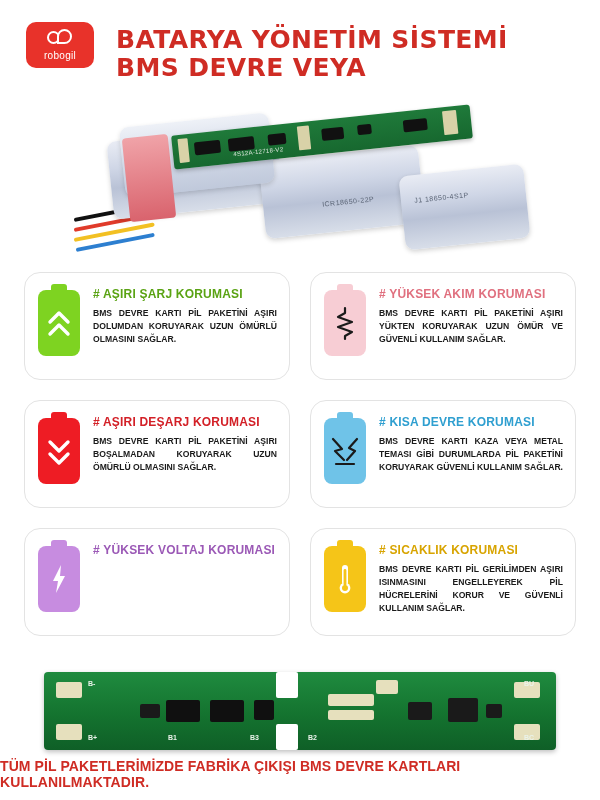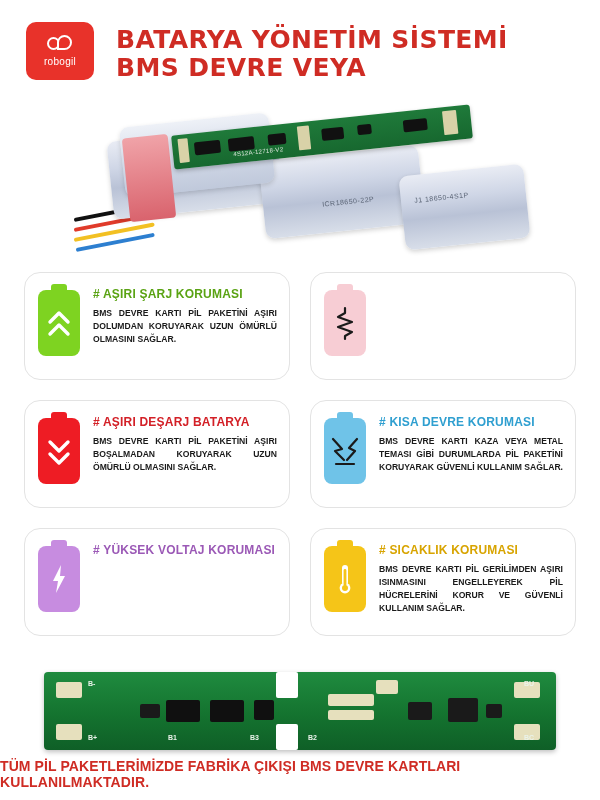--- a/index.html
+++ b/index.html
@@ -11,21 +11,21 @@
   }
   .page { position: relative; width: 600px; height: 800px; background: #fff; }
 
   
   .header {
     display: flex; align-items: flex-start;
     padding: 22px 0 0 26px;
     height: 92px;
   }
   .logo-box {
-    width: 68px; height: 58px;
+    width: 68px; height: 46px;
     background: #e8322a;
     border-radius: 10px;
     display: flex; flex-direction: column;
     align-items: center; justify-content: center;
     flex: none;
   }
   .logo-mark { width: 26px; height: 18px; position: relative; }
   .logo-mark .c1 {
     position: absolute; left: 0; top: 2px;
     width: 13px; height: 13px; border-radius: 50%;
@@ -249,33 +249,37 @@
     </div>
 
     <div class="card">
       <div class="icon-box">
         <div class="icon-battery" style="background:#f7cdd4;">
           <svg width="20" height="36" viewBox="0 0 20 36">
             <polyline points="10,3 10,8 3,12 17,17 3,22 17,27 10,31 10,34" fill="none" stroke="#1a1a1a" stroke-width="2.2" stroke-linecap="round" stroke-linejoin="round"></polyline>
           </svg>
         </div>
       </div>
+      <div class="card-body">
+        <div class="card-title" style="color:#e0707f">#  YÜKSEK AKIM KORUMASI</div>
+        <div class="card-text">BMS DEVRE KARTI PİL PAKETİNİ AŞIRI YÜKTEN KORUYARAK UZUN ÖMÜR VE GÜVENLİ KULLANIM SAĞLAR.</div>
+      </div>
     </div>
 
     <div class="card">
       <div class="icon-box">
         <div class="icon-battery" style="background:#ee1c24;">
           <svg width="26" height="34" viewBox="0 0 26 34" class="chev">
             <polyline points="4,8 13,17 22,8" fill="none" stroke="#fff" stroke-width="3.4" stroke-linecap="round" stroke-linejoin="round"></polyline>
             <polyline points="4,20 13,29 22,20" fill="none" stroke="#fff" stroke-width="3.4" stroke-linecap="round" stroke-linejoin="round"></polyline>
           </svg>
         </div>
       </div>
       <div class="card-body">
-        <div class="card-title" style="color:#d32027"># AŞIRI DEŞARJ BATARYA</div>
+        <div class="card-title" style="color:#d32027"># AŞIRI DEŞARJ KORUMASI</div>
         <div class="card-text">BMS DEVRE KARTI PİL PAKETİNİ AŞIRI BOŞALMADAN KORUYARAK UZUN ÖMÜRLÜ OLMASINI SAĞLAR.</div>
       </div>
     </div>
 
     <div class="card">
       <div class="icon-box">
         <div class="icon-battery" style="background:#6fc3e8;">
           <svg width="30" height="36" viewBox="0 0 30 36">
             <polyline points="3,6 12,16 5,18 14,27" fill="none" stroke="#1a1a1a" stroke-width="2.2" stroke-linecap="round" stroke-linejoin="round"></polyline>
             <polyline points="27,6 19,15 25,18 17,27" fill="none" stroke="#1a1a1a" stroke-width="2.2" stroke-linecap="round" stroke-linejoin="round"></polyline>

